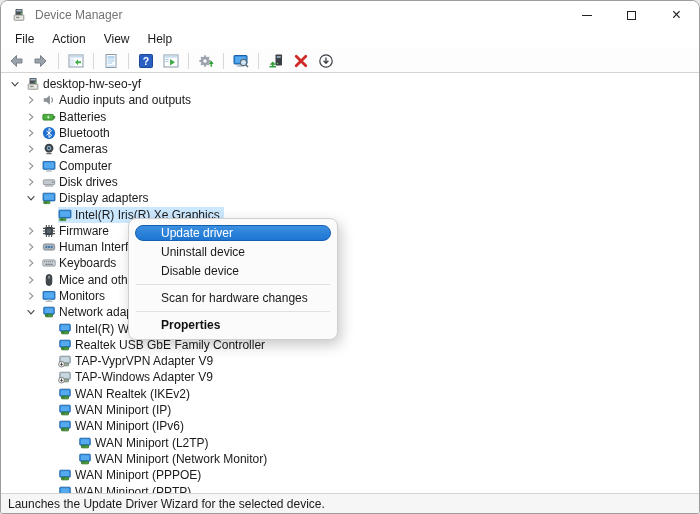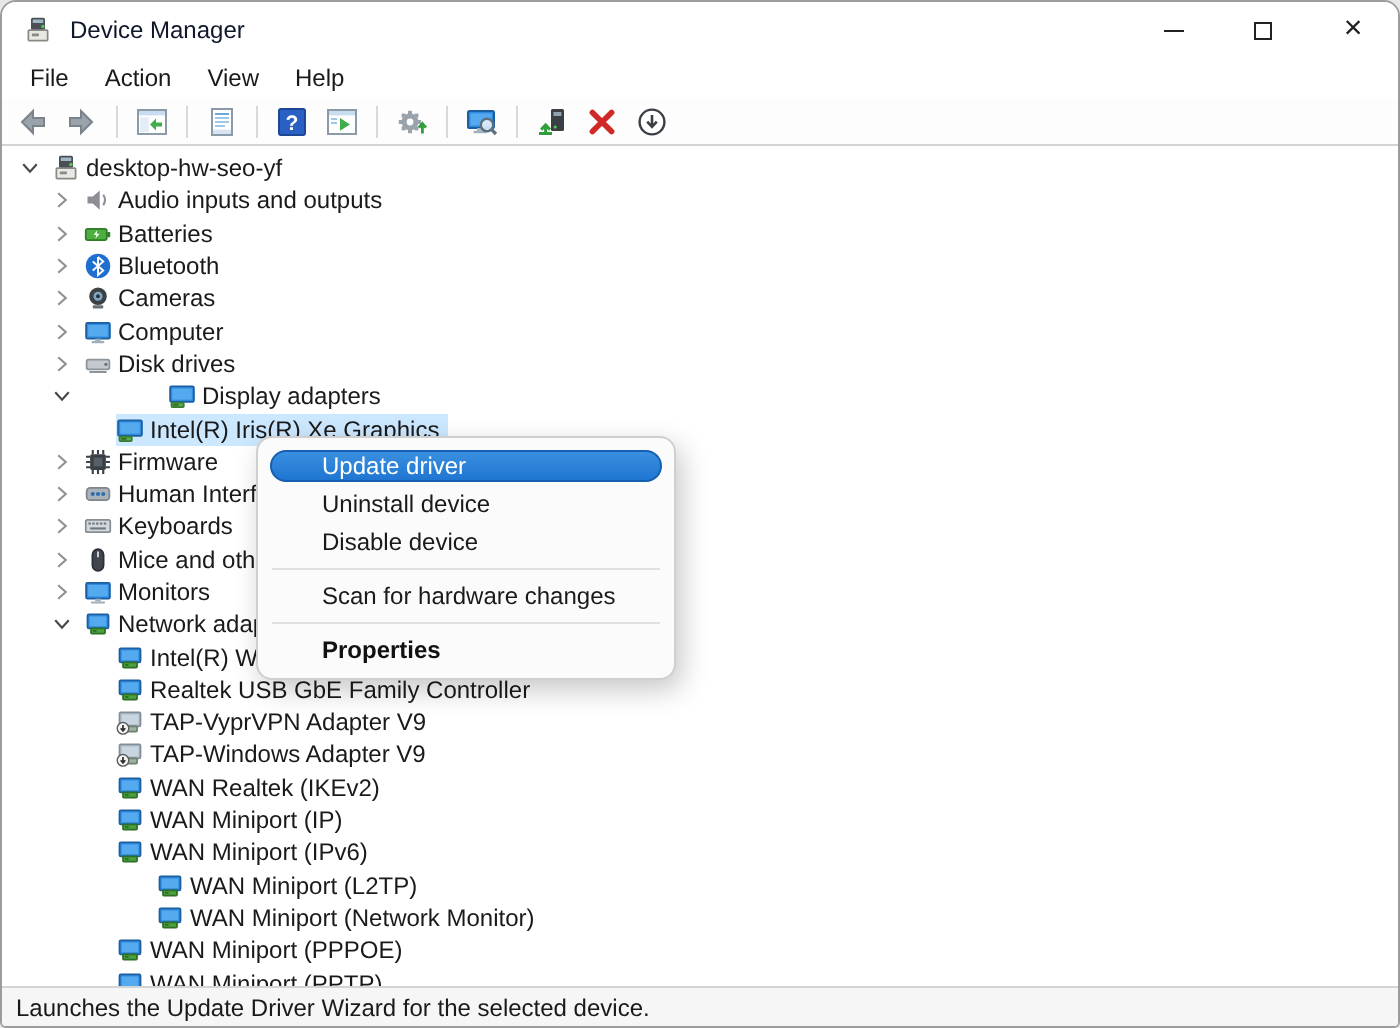--- a/index.html
+++ b/index.html
@@ -5,21 +5,21 @@
   * { box-sizing: border-box; margin: 0; padding: 0; }
   html,body { background:#e8e8e8; }
   body { font-family: "Liberation Sans", "DejaVu Sans", sans-serif; font-size:12px; color:#1a1a1a; }
   .window {
     position:relative; width:700px; height:514px; background:#fff;
     border:1px solid #9c9c9c; border-radius:8px 8px 3px 3px; overflow:hidden;
   }
   
   .titlebar { height:28px; display:flex; align-items:center; padding-left:10px; background:#fff; }
   .title-icon { width:16px; height:16px; display:flex; align-items:center; justify-content:center; margin-right:8px; }
-  .window-title { font-size:12px; color:#0f172a; }
+  .window-title { font-size:12px; color:#737373; }
   .titlebar-spacer { flex:1; }
   .caption-btn { width:45px; height:28px; display:flex; align-items:center; justify-content:center; }
   .glyph-min { display:block; width:10px; height:1px; background:#222; }
   .glyph-max { display:block; width:9px; height:9px; border:1px solid #222; }
   .glyph-close { font-size:16px; line-height:16px; color:#222; font-weight:400; }
   
   .menubar { height:20px; display:flex; align-items:center; padding-left:5px; background:#fff; }
   .menu-item { padding:2px 9px; }
   
   .toolbar { height:24px; display:flex; align-items:center; padding-left:4px; gap:3px; border-bottom:1px solid #d4d4d4; background:#fdfdfd; }
@@ -321,21 +321,21 @@
           <span class="tree-icon">
             <svg width="14" height="14" viewBox="0 0 16 16">
               <rect x="1.5" y="5.5" width="13" height="5.5" rx="1" fill="#c3c9cf" stroke="#8d939a"></rect>
               <circle cx="12.5" cy="8.2" r="0.9" fill="#6b7178"></circle>
               <rect x="3" y="12" width="10" height="1.2" rx="0.5" fill="#8d939a"></rect>
             </svg>
           </span>
           <span class="tree-label">Disk drives</span>
         </span>
       </div>
-      <div class="tree-row" style="padding-left: 22px; gap: 42px;">
+      <div class="tree-row" style="padding-left: 22px;">
         <span class="chev">
           <svg width="12" height="12" viewBox="0 0 16 16">
             <path d="M3.5 5.5 L8 10.5 L12.5 5.5" fill="none" stroke="#454545" stroke-width="1.4"></path>
           </svg>
         </span>
         <span class="row-content">
           <span class="tree-icon">
             <svg width="14" height="14" viewBox="0 0 16 16">
               <rect x="1.2" y="2.5" width="13.6" height="8.8" rx="0.8" fill="#2e8be0" stroke="#1c5fa0"></rect>
               <rect x="2.4" y="3.7" width="11.2" height="6.4" fill="#55a9ef"></rect>

